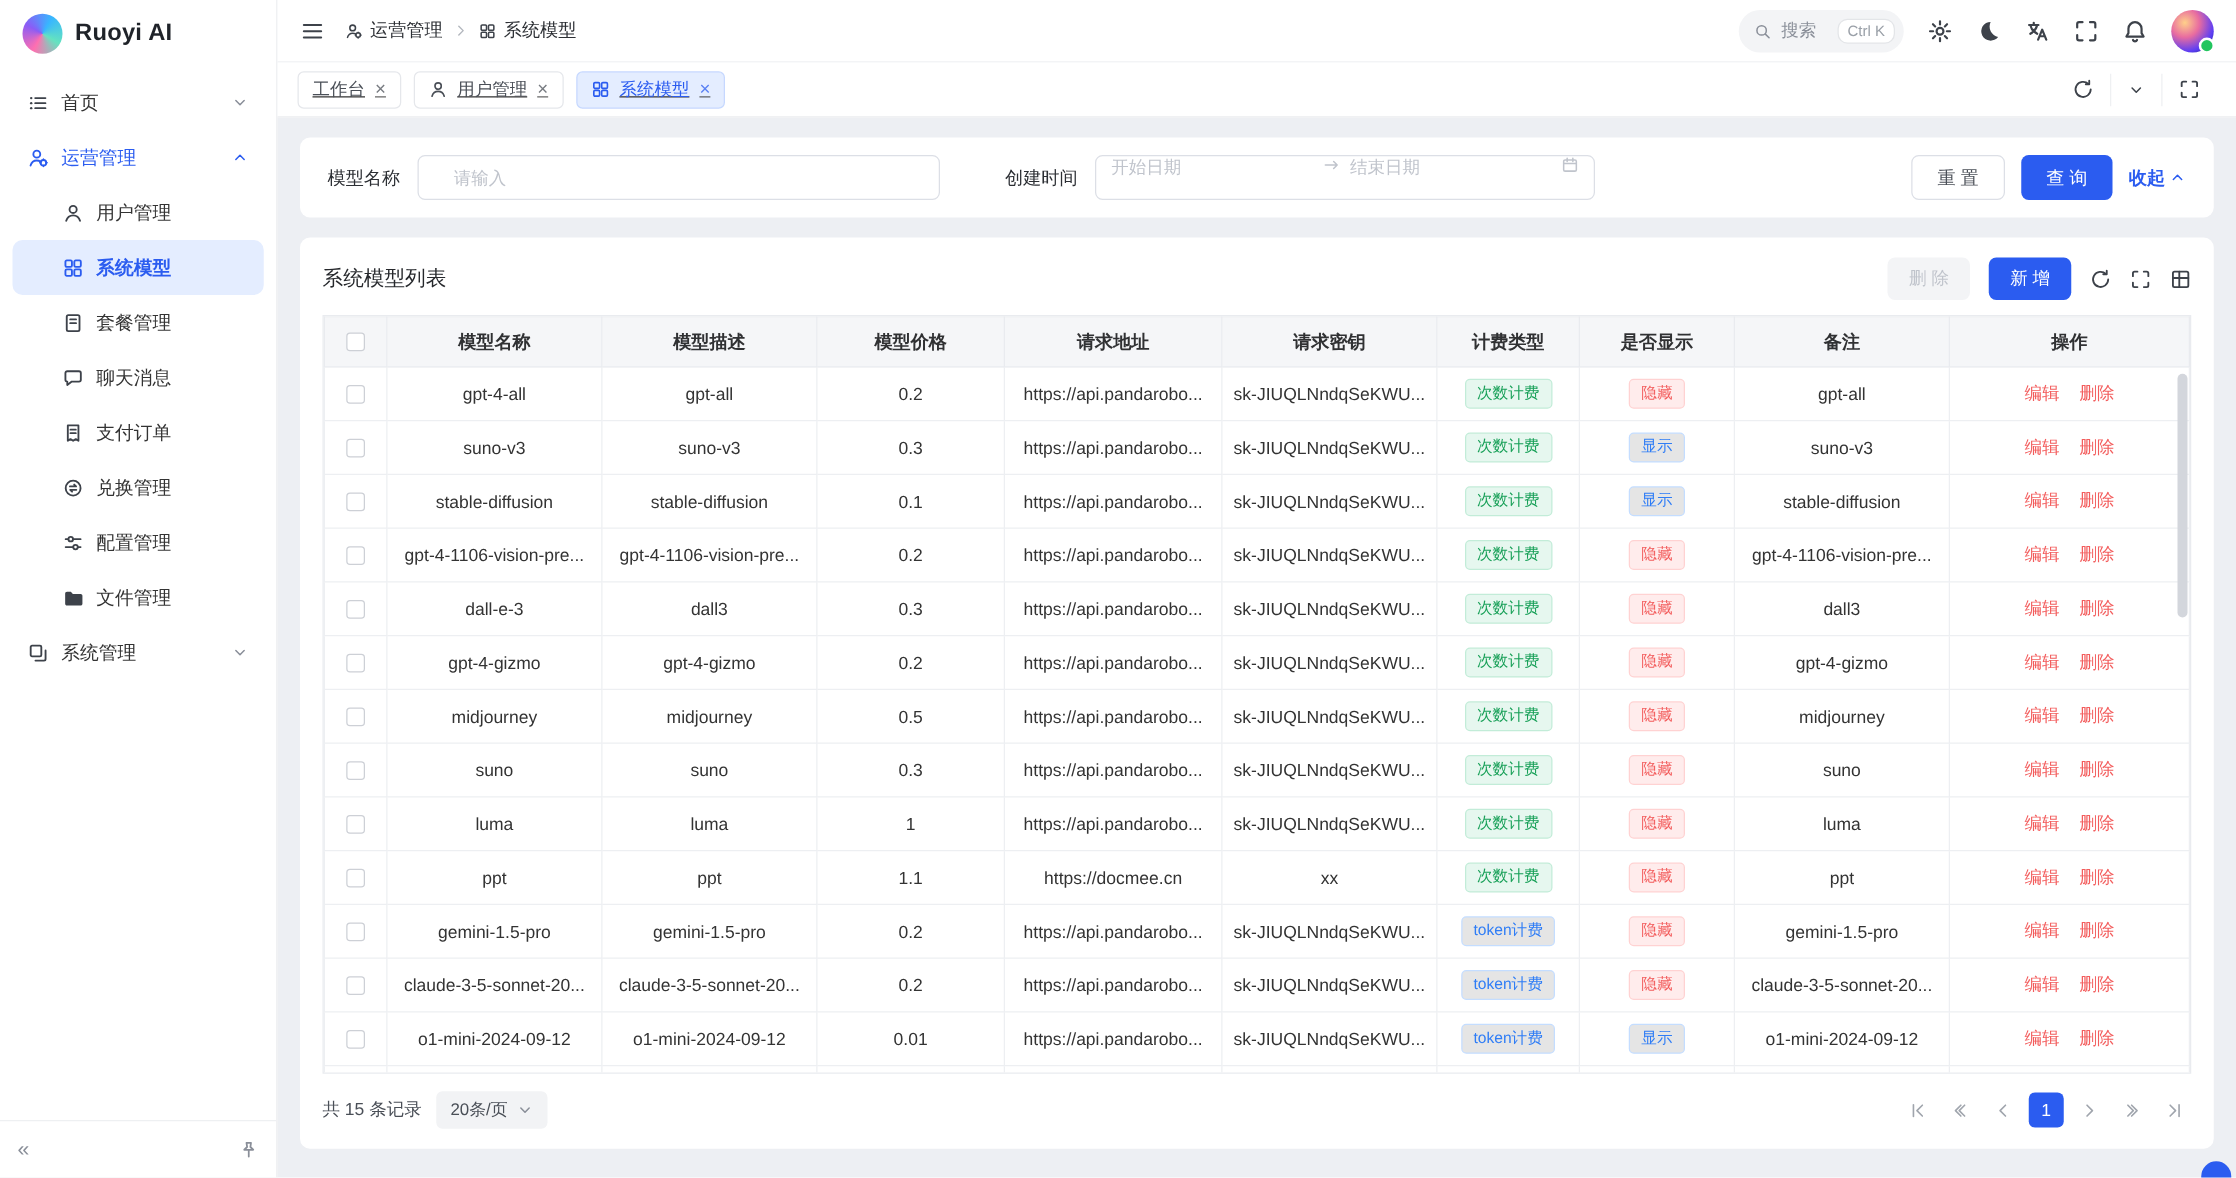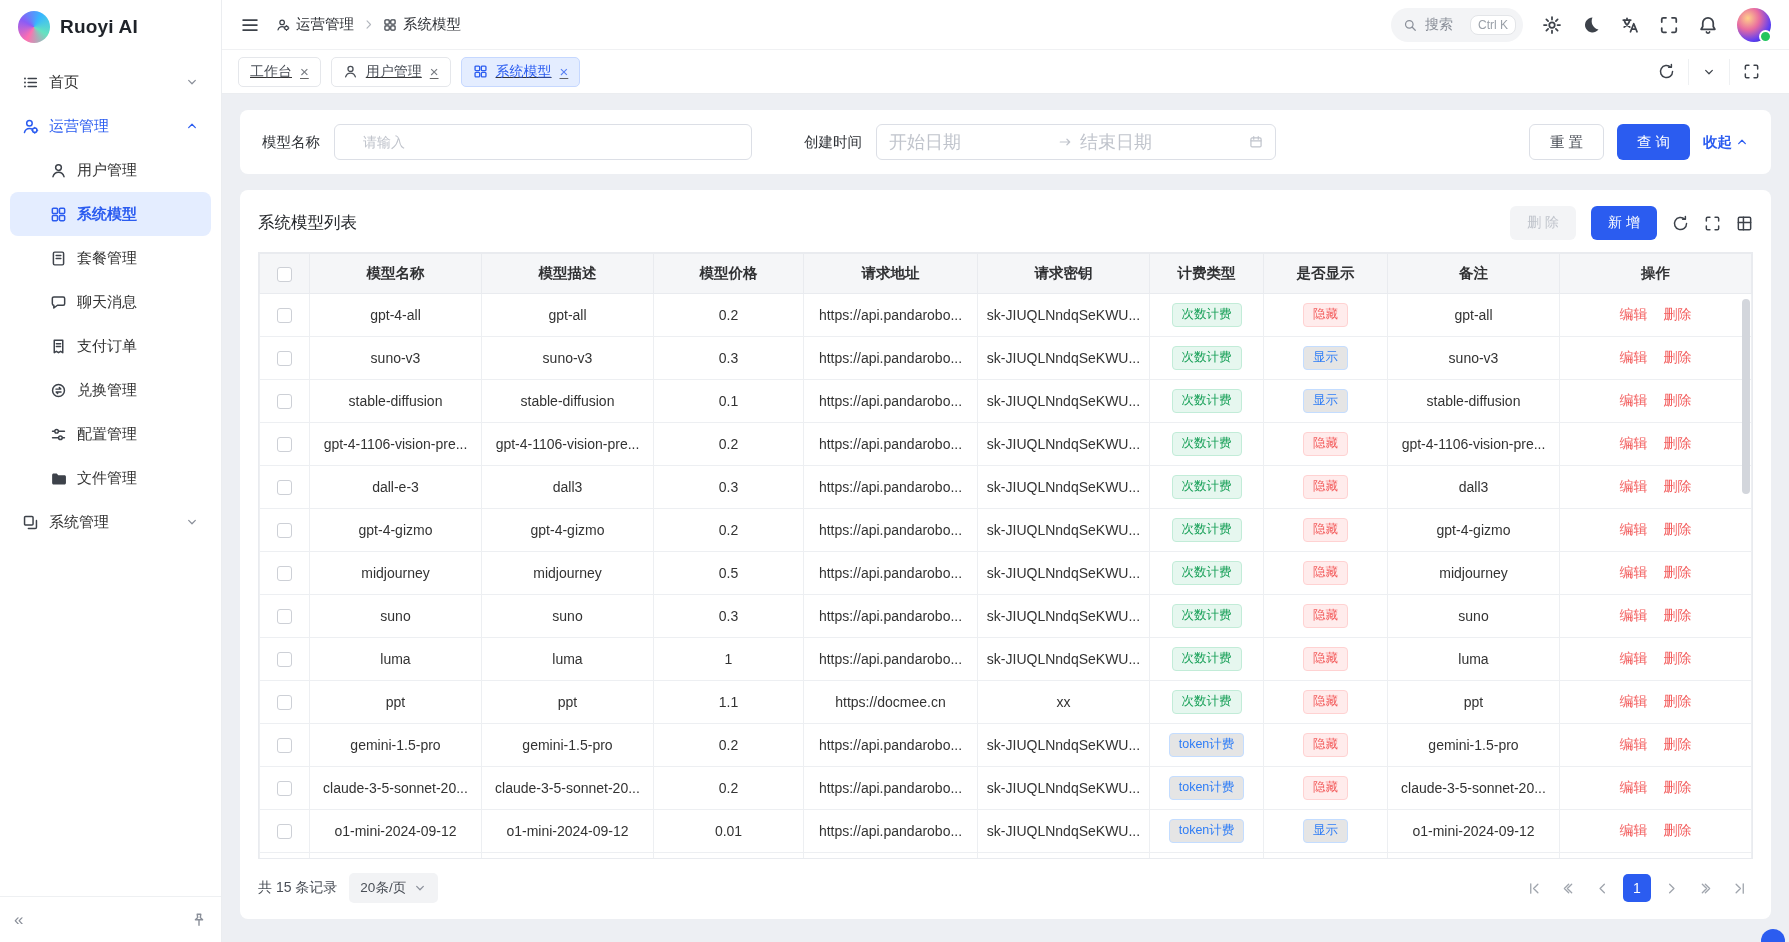--- a/index.html
+++ b/index.html
@@ -58,21 +58,21 @@
   .tabbar-right .tbtn + .tbtn { border-left:1px solid #eef0f2; }
 
   .content { flex:1; padding:16px 18px; overflow:hidden; }
 
   
   .filter-card { background:#fff; border-radius:8px; height:64px; display:flex; align-items:center; padding:0 22px; gap:14px; }
   .f-label { font-size:14.5px; color:#2c2f34; white-space:nowrap; }
   .f-input { width:418px; height:36px; border:1px solid #dcdfe6; border-radius:6px; padding:0 28px; font-size:14px; color:#333; outline:none; font-family:inherit; }
   .f-input::placeholder { color:#c0c4cc; }
   .grp2 { margin-left:38px; }
-  .date-range { width:400px; height:36px; border:1px solid #dcdfe6; border-radius:6px; display:flex; align-items:center; gap:8px; padding:0 12px; color:#c0c4cc; font-size:18px; cursor:pointer; }
+  .date-range { width:400px; height:36px; border:1px solid #dcdfe6; border-radius:6px; display:flex; align-items:flex-start; gap:8px; padding:0 12px; color:#c0c4cc; font-size:14px; cursor:pointer; }
   .dr-text { flex:1; }
   .dr-arrow, .dr-cal { color:#c0c4cc; }
   .filter-actions { margin-left:auto; display:flex; align-items:center; gap:13px; }
   .btn { height:36px; border-radius:6px; font-size:14.5px; padding:0 20px; display:inline-flex; align-items:center; justify-content:center; cursor:pointer; border:none; font-family:inherit; white-space:nowrap; }
   .btn-default { background:#fff; border:1px solid #dcdfe6; color:#4a4f57; }
   .btn-primary { background:#2b5cf0; color:#fff; }
   .collapse-link { display:flex; align-items:center; gap:3px; color:#2b5cf0; font-size:14.5px; font-weight:600; cursor:pointer; }
 
   
   .table-card { background:#fff; border-radius:8px; margin-top:16px; padding:14px 18px; }

